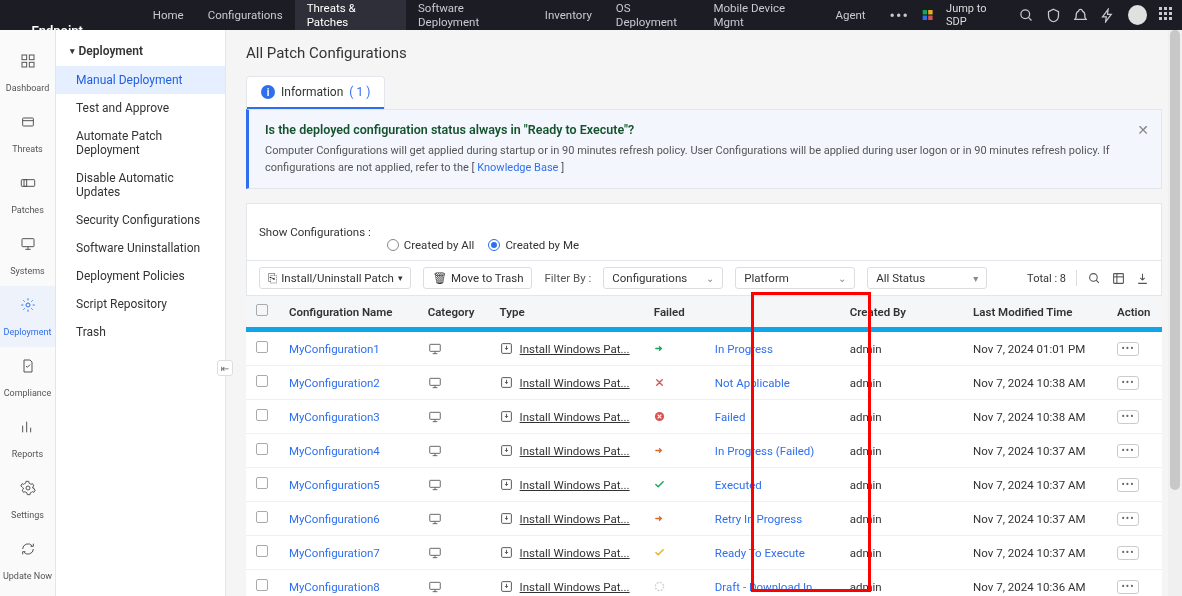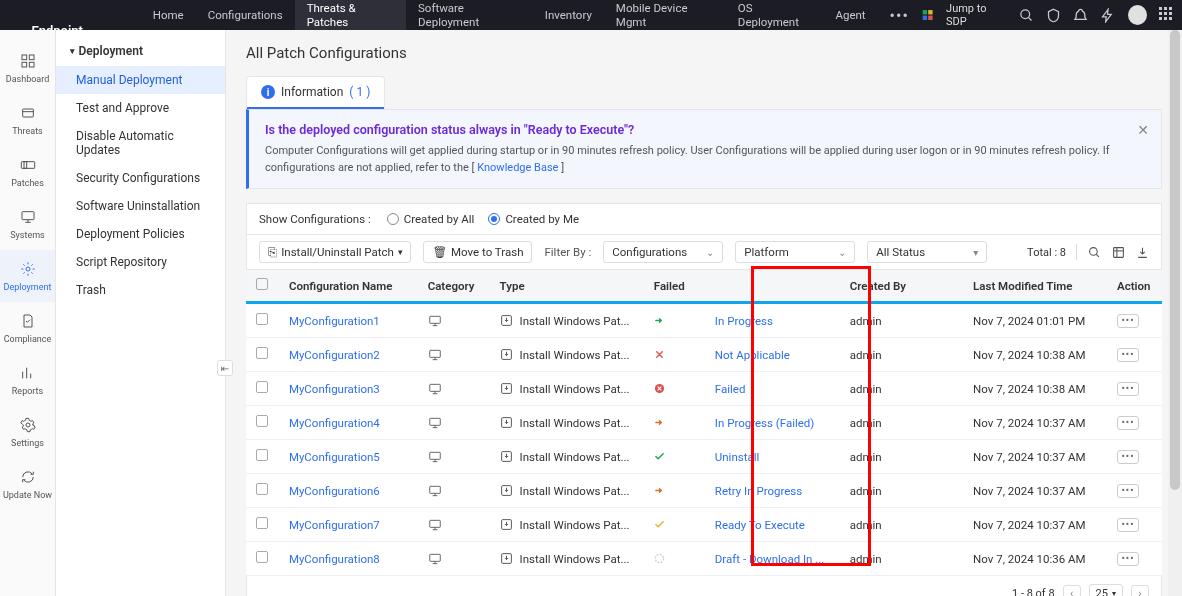--- a/index.html
+++ b/index.html
@@ -19,81 +19,81 @@
 .top-icon { width:16px; height:16px; display:flex; align-items:center; justify-content:center; color:#c9c9d0; }
 .avatar { width: 20px; height: 20px; border-radius: 50%; background: #e0e0e0; }
 .app-grid { width:16px; height:16px; display:grid; grid-template-columns:repeat(3,3px); grid-template-rows:repeat(3,3px); gap:2px;}
 .app-grid span{background:#c9c9d0;}
 
 
 .main-wrap { display: flex; height: 566px; }
 
 
 .left-rail { width: 56px; background: #fafafa; border-right: 1px solid #e5e5e5; display: flex; flex-direction: column; align-items: center; padding-top: 12px; }
-.rail-item { display: flex; flex-direction: column; align-items: center; gap: 4px; padding: 10px 0; width: 100%; cursor: pointer; font-size: 9px; color: #555; }
+.rail-item { display: flex; flex-direction: column; align-items: center; gap: 13px; padding: 10px 0; width: 100%; cursor: pointer; font-size: 9px; color: #555; }
 .rail-item.active { color: #2f6fed; background: #eef2fb; }
 .rail-icon { width: 18px; height: 18px; display:flex; align-items:center; justify-content:center; }
 
 
 .sub-sidebar { width: 170px; background: #fff; border-right: 1px solid #e5e5e5; padding-top: 10px; position:relative; }
 .sub-header { font-size: 12px; font-weight: 600; padding: 4px 14px 8px; color: #333; display:flex; align-items:center; gap:4px;}
 .sub-item { font-size: 12px; padding: 7px 14px 7px 20px; color: #333; cursor: pointer; }
 .sub-item.active { background: #e6efff; color: #2160dd; }
 .collapse-handle { position:absolute; right:-8px; top:330px; width:16px; height:16px; background:#fff; border:1px solid #ddd; border-radius:3px; display:flex; align-items:center; justify-content:center; font-size:10px; color:#666;}
 
 
 .content { flex: 1; padding: 14px 20px; overflow-y: auto; }
 .page-title { font-size: 15px; color: #333; margin-bottom: 14px; }
 
 .info-tabs { border:1px solid #e3e6ea; border-bottom:none; border-radius:4px 4px 0 0; background:#fff; display:inline-flex;}
 .info-tab { padding: 8px 14px; font-size: 12px; color:#333; display:flex; align-items:center; gap:6px; border-bottom:2px solid #2f6fed;}
 .info-icon { width:14px; height:14px; border-radius:50%; background:#2f6fed; color:#fff; display:flex; align-items:center; justify-content:center; font-size:10px; font-weight:700;}
 .info-count { color:#2f6fed; }
 
 .info-banner { border:1px solid #e3e6ea; background:#f3f7fd; padding: 12px 16px; border-left:3px solid #2f6fed; position:relative; margin-bottom:14px;}
-.info-banner-title { font-size: 12.5px; font-weight:600; color:#6d28d9; margin-bottom:6px;}
+.info-banner-title { font-size: 12.5px; font-weight:600; color:#14532d; margin-bottom:6px;}
 .info-banner-text { font-size: 11px; color:#555; line-height:1.5;}
 .info-banner-text a { color:#2f6fed; text-decoration:none;}
 .info-close { position:absolute; right:12px; top:12px; color:#888; cursor:pointer; font-size:14px;}
 
 .config-bar { background:#fff; border:1px solid #e3e6ea; border-bottom:none; padding:8px 12px; font-size:11.5px; color:#333; display:flex; align-items:center; gap:16px;}
-.radio-group { display:flex; align-items:flex-end; gap:14px;}
+.radio-group { display:flex; align-items:flex-end; gap:14px;margin-top:26px;}
 .radio-opt { display:flex; align-items:center; gap:5px;}
 .radio-dot { width:12px; height:12px; border:1px solid #888; border-radius:50%; display:flex; align-items:center; justify-content:center;}
 .radio-dot.on::after { content:""; width:6px; height:6px; background:#2f6fed; border-radius:50%;}
 .radio-dot.on { border-color:#2f6fed;}
 
 .toolbar { background:#fff; border:1px solid #e3e6ea; padding:6px 12px; display:flex; align-items:center; gap:12px; font-size:11.5px; color:#333;}
 .tb-btn { display:flex; align-items:center; gap:4px; padding:3px 8px; border:1px solid #ddd; border-radius:3px; cursor:pointer; background:#fff;}
 .filter-label { color:#555;}
 .dropdown { display:flex; align-items:center; justify-content:space-between; border:1px solid #ddd; border-radius:3px; padding:3px 8px; min-width:120px; cursor:pointer; background:#fff;}
 .dropdown .chev { color:#888; font-size:10px;}
 .toolbar-right { margin-left:auto; display:flex; align-items:center; gap:10px;}
 .total-text { font-size:11px; color:#333;}
 .divider { width:1px; height:16px; background:#ddd;}
 .tiny-icon { width:14px; height:14px; color:#555; cursor:pointer; display:flex; align-items:center; justify-content:center;}
 
 
 .table { width:100%; border-collapse:collapse; font-size:11.5px; background:#fff;}
-.table th { text-align:left; padding:8px 10px; background:#f5f6f8; color:#333; font-weight:600; border-bottom:3px solid #0ea5e9;}
+.table th { text-align:left; padding:8px 10px; background:#f5f6f8; color:#333; font-weight:600; border-bottom:5px solid #0ea5e9;}
 .table td { padding:9px 10px; border-bottom:1px solid #eef0f3; color:#333; white-space:nowrap; overflow:hidden; text-overflow:ellipsis;}
 .col-check { width:28px; text-align:center;}
 .col-name { width:135px;}
 .col-cat { width:70px;}
 .col-type { width:130px;}
 .col-status { width:120px;}
 .col-created { width:120px;}
 .col-modified { width:140px;}
 .col-action { width:50px;}
 .cfg-link { color:#2f6fed; cursor:pointer;}
 .status-cell { display:flex; align-items:center; gap:5px;}
 .status-cell a { color:#2f6fed; text-decoration:none;padding-left:44px;}
 .status-icon { width:12px; height:12px; display:inline-flex; align-items:center; justify-content:center; flex-shrink:0;}
 .cat-icon, .type-icon { width:14px; height:14px; color:#555; display:inline-flex; align-items:center; justify-content:center; vertical-align:middle;}
-.type-cell { display:flex; align-items:flex-start; gap:6px;}
+.type-cell { display:flex; align-items:flex-start; gap:6px;text-decoration:underline;}
 .action-btn { width:22px; height:14px; border:1px solid #ccc; border-radius:3px; display:flex; align-items:center; justify-content:center; font-size:10px; color:#666; cursor:pointer; letter-spacing:1px;}
 .highlight-box { position:absolute; border:3px solid #ff0000; pointer-events:none;}
 
 .pagination { display:flex; justify-content:flex-end; align-items:center; gap:8px; padding:8px 12px; background:#fff; border:1px solid #e3e6ea; border-top:none; font-size:11px; color:#333;}
 .pg-btn { width:18px; height:18px; border:1px solid #ddd; border-radius:3px; display:flex; align-items:center; justify-content:center; cursor:pointer; color:#888;}
 .pg-size { border:1px solid #ddd; border-radius:3px; padding:2px 6px; display:flex; align-items:center; gap:4px;}
 
 .checkbox { width:12px; height:12px; border:1px solid #aaa; border-radius:2px; display:inline-block;}
 
 
@@ -110,22 +110,22 @@
         <path d="M8 12 a4 4 0 0 1 8 0" fill="none" stroke="#ff7a00" stroke-width="2"></path>
       </svg>
     <span class="logo-text">Endpoint Central</span>
   </div>
   <div class="topnav" id="topnav">
       <div class="topnav-item">Home</div>
       <div class="topnav-item">Configurations</div>
       <div class="topnav-item active">Threats &amp; Patches</div>
       <div class="topnav-item">Software Deployment</div>
       <div class="topnav-item">Inventory</div>
+      <div class="topnav-item">OS Deployment</div>
       <div class="topnav-item">Mobile Device Mgmt</div>
-      <div class="topnav-item">OS Deployment</div>
       <div class="topnav-item">Agent</div>
     </div>
   <div class="topnav-more">•••</div>
   <div class="top-right">
     <div class="jump-sdp">
       <svg width="14" height="14" viewBox="0 0 24 24">
           <rect x="3" y="3" width="8" height="8" fill="#18a558"></rect>
           <rect x="13" y="3" width="8" height="8" fill="#e8b023"></rect>
           <rect x="3" y="13" width="8" height="8" fill="#2f6fed"></rect>
           <rect x="13" y="13" width="8" height="8" fill="#d9534f"></rect>
@@ -255,20 +255,21 @@
     </div>
 
   <div class="sub-sidebar">
     <div class="sub-header">
       <span style="font-size:9px;">▾</span>
       <span>Deployment</span>
     </div>
     <div id="subitems">
         <div class="sub-item active">Manual Deployment</div>
         <div class="sub-item">Test and Approve</div>
+        <div class="sub-item">Automate Patch Deployment</div>
         <div class="sub-item">Disable Automatic Updates</div>
         <div class="sub-item">Security Configurations</div>
         <div class="sub-item">Software Uninstallation</div>
         <div class="sub-item">Deployment Policies</div>
         <div class="sub-item">Script Repository</div>
         <div class="sub-item">Trash</div>
       </div>
     <div class="collapse-handle">⇤</div>
   </div>
 
@@ -532,21 +533,21 @@
                   <span>Install Windows Pat...</span>
                 </div>
               </td>
               <td class="col-status">
                 <div class="status-cell">
                   <span class="status-icon">
                     <svg width="11" height="11" viewBox="0 0 24 24">
                       <path d="M4 12l5 5L20 6" stroke="#18a558" stroke-width="3" fill="none" stroke-linecap="round"></path>
                     </svg>
                   </span>
-                  <a>Uninstall</a>
+                  <a>Executed</a>
                 </div>
               </td>
               <td class="col-created">admin</td>
               <td class="col-modified">Nov 7, 2024 10:37 AM</td>
               <td class="col-action">
                 <div class="action-btn">•••</div>
               </td>
             </tr>
             <tr>
               <td class="col-check"><span class="checkbox"></span></td>

